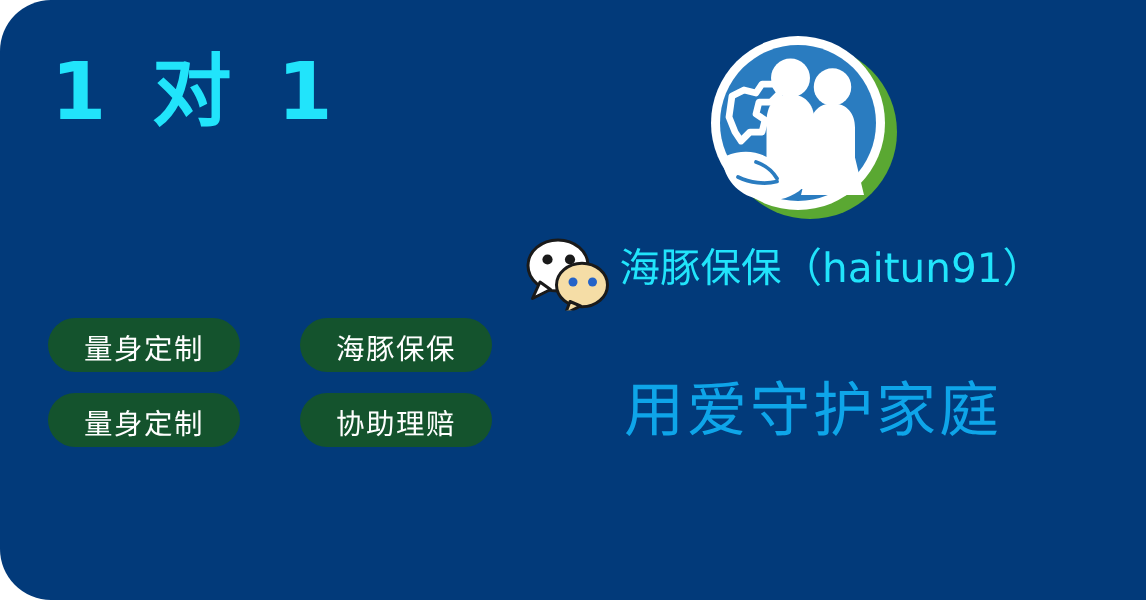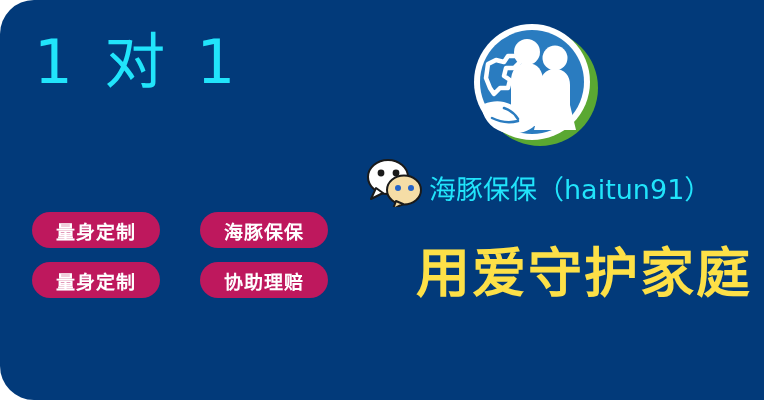--- a/index.html
+++ b/index.html
@@ -32,23 +32,23 @@
     left: 0;
     top: 0;
     width: 350px;
     height: 400px;
   }
 
   .headline-1 {
     position: absolute;
     left: 34px;
     top: 27px;
-    font-size: 61px;
+    font-size: 53px;
     line-height: 70px;
-    font-weight: normal;
+    font-weight: bold;
     color: #21e4fb;
     letter-spacing: 6px;
     white-space: nowrap;
     font-family: "DejaVu Sans", "Liberation Sans", sans-serif;
   }
 
   .headline-2 {
     position: absolute;
     left: 30px;
     top: 112px;
@@ -69,24 +69,24 @@
   }
   .pill-row {
     display: flex;
     gap: 40px;
     margin-bottom: 14px;
   }
   .pill {
     width: 128px;
     height: 36px;
     border-radius: 18px;
-    background: #be185d;
+    background: #14532d;
     color: #ffffff;
     font-size: 19px;
-    font-weight: bold;
+    font-weight: normal;
     letter-spacing: 1px;
     display: flex;
     align-items: center;
     justify-content: center;
     box-sizing: border-box;
     font-family: "DejaVu Sans", "Liberation Sans", sans-serif;
   }
 
   
   .right-col {
@@ -103,25 +103,25 @@
     left: 124px;
     top: 22px;
     width: 124px;
     height: 128px;
   }
   .logo-wrap svg { display: block; }
 
   
   .wechat-line {
     position: absolute;
-    left: 16px;
+    left: 0px;
     top: 157px;
     height: 50px;
     display: flex;
-    align-items: flex-end;
+    align-items: flex-start;
   }
   .wechat-icon {
     width: 62px;
     height: 50px;
     flex: 0 0 auto;
   }
   .wechat-icon svg { display: block; }
   .wechat-id {
     color: #21e4fb;
     font-size: 27px;
@@ -129,24 +129,24 @@
     white-space: nowrap;
     margin-left: 1px;
     font-family: "DejaVu Sans", "Liberation Sans", sans-serif;
   }
 
   
   .slogan {
     position: absolute;
     left: 66px;
     top: 250px;
-    font-size: 54px;
+    font-size: 40px;
     line-height: 48px;
-    font-weight: bold;
-    color: #fde047;
+    font-weight: normal;
+    color: #0ea5e9;
     letter-spacing: 2px;
     white-space: nowrap;
     font-family: "DejaVu Sans", "Liberation Sans", sans-serif;
   }
 </style>
 </head>
 <body>
 
 <div id="banner">
 

